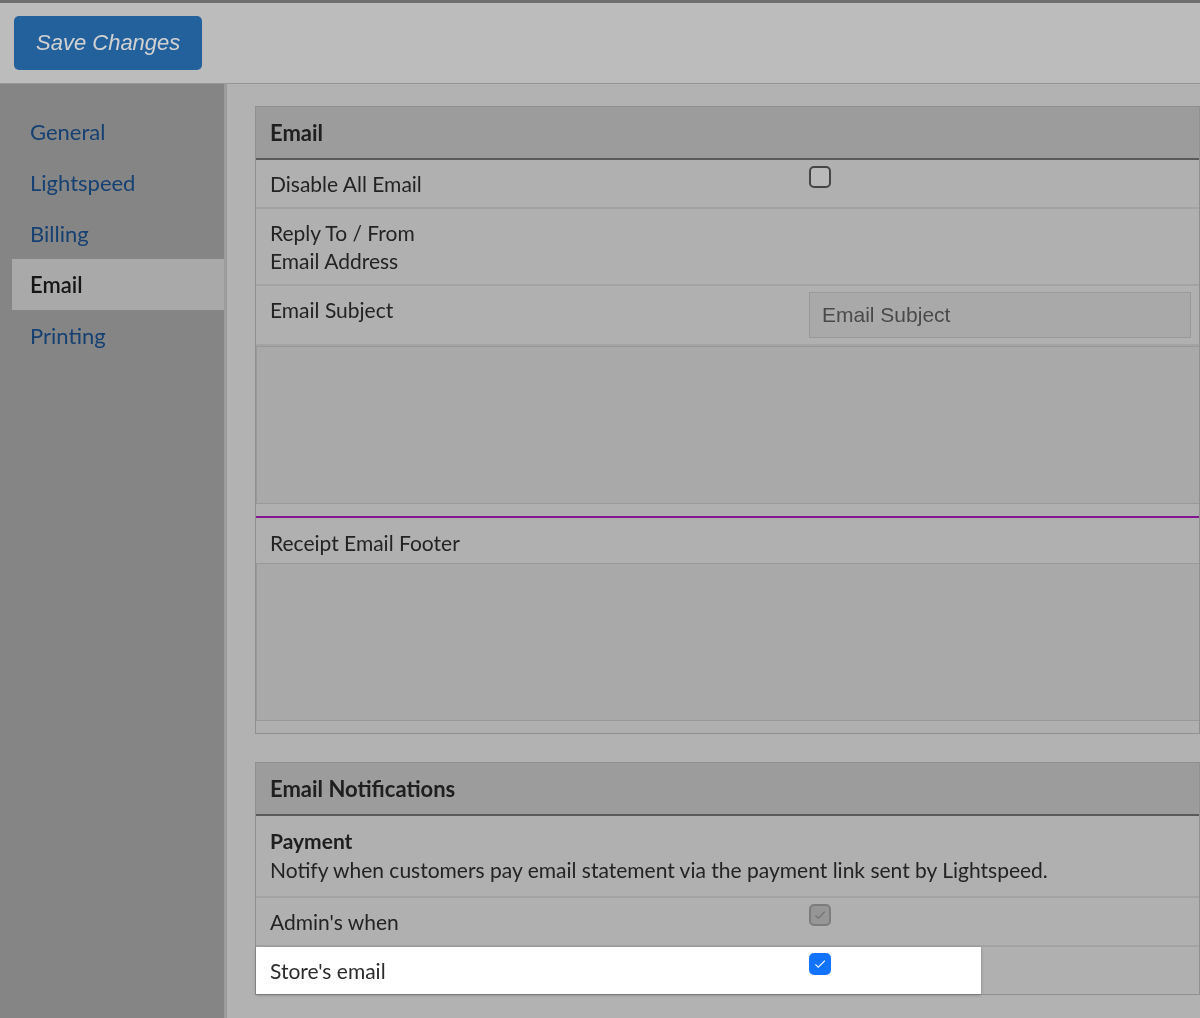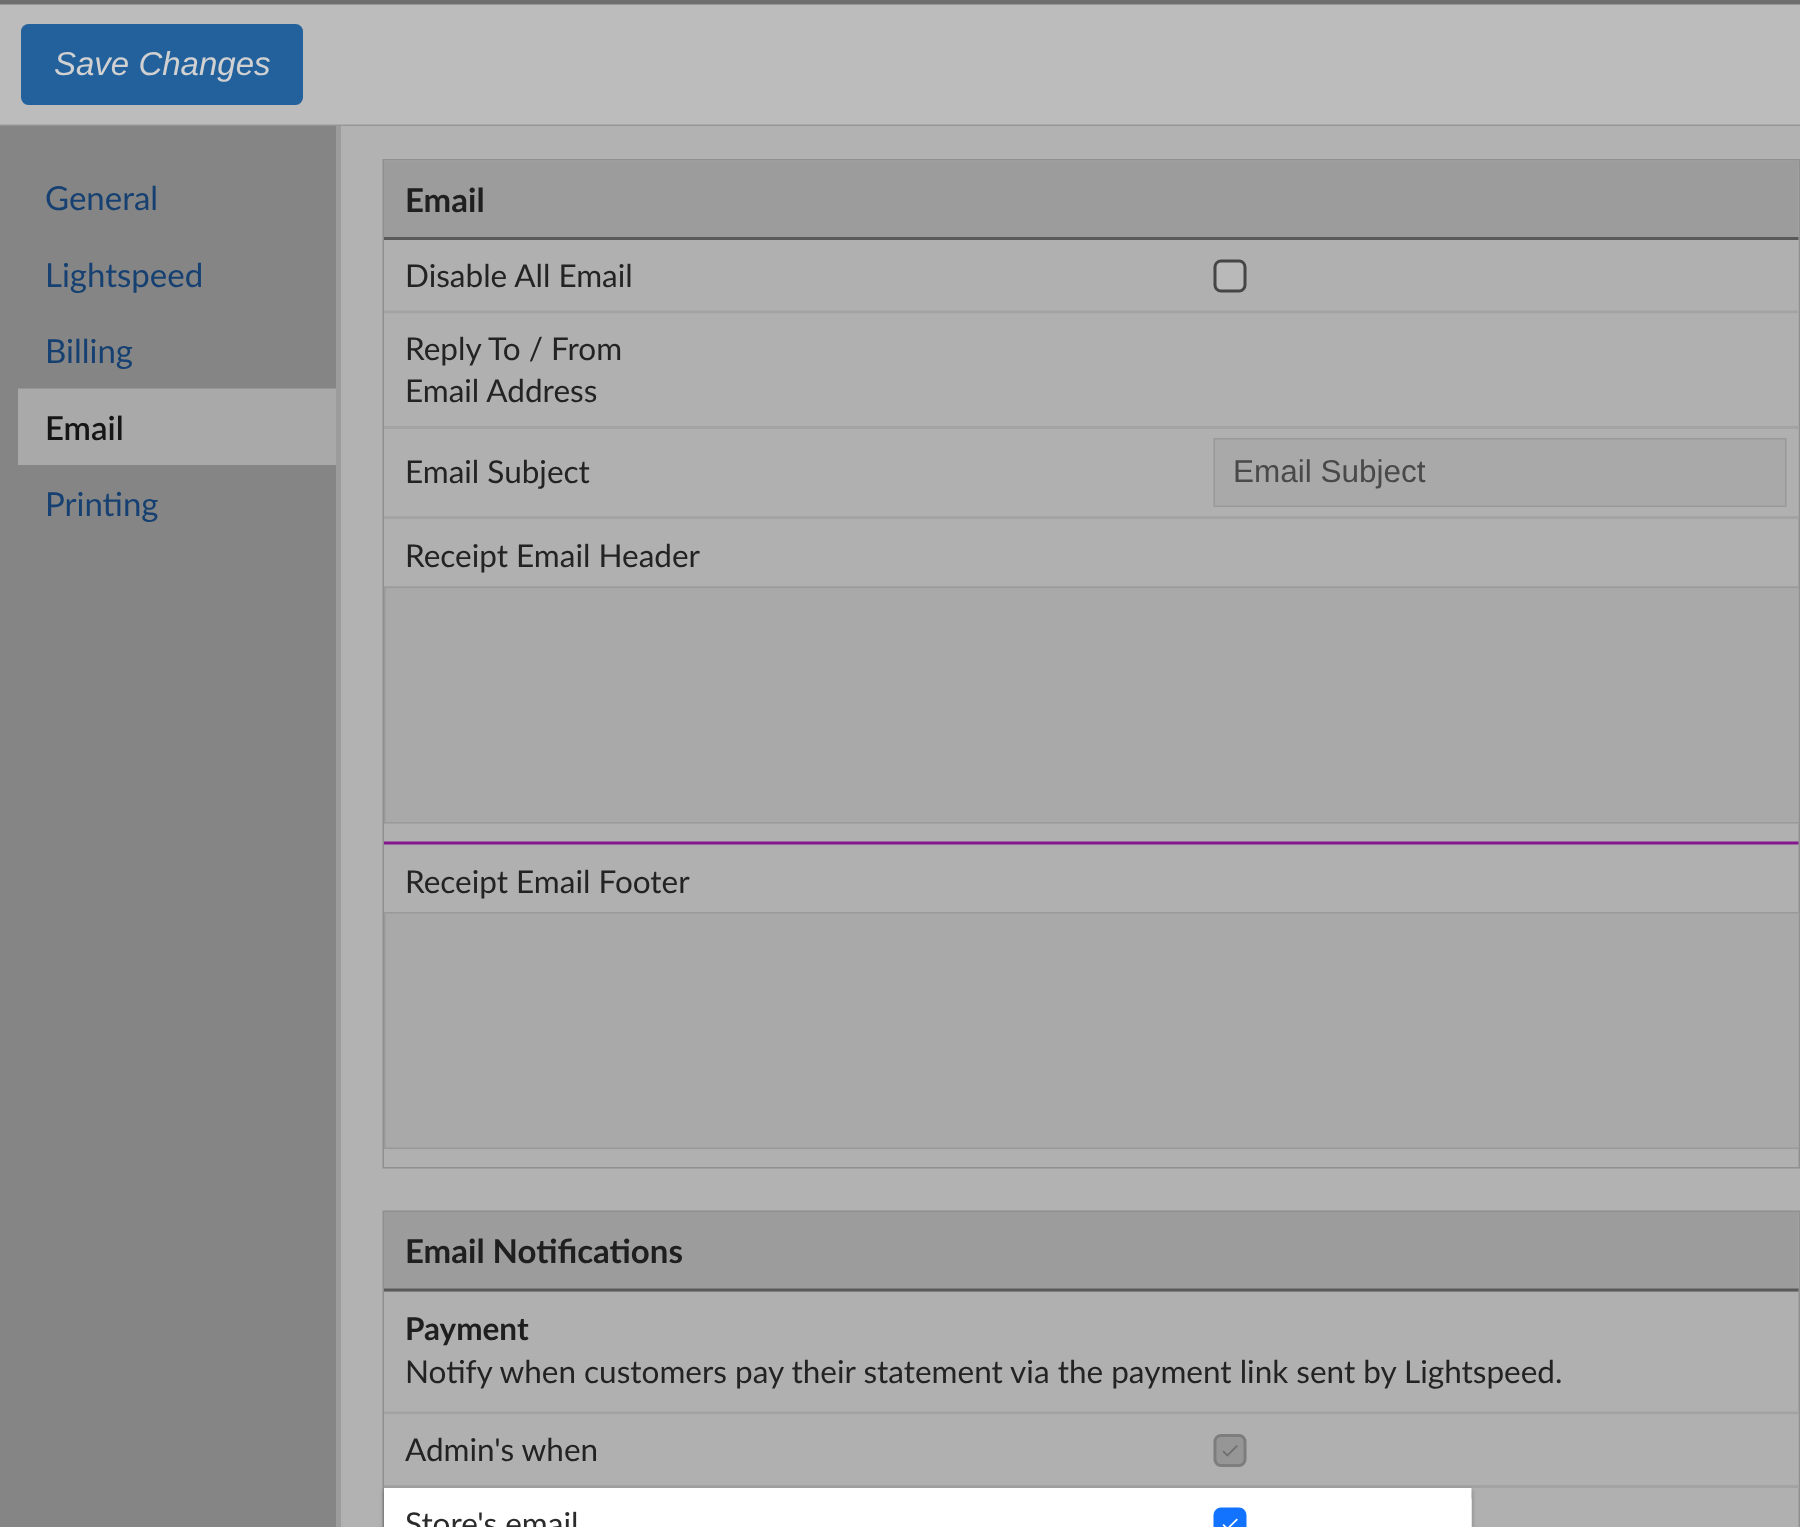--- a/index.html
+++ b/index.html
@@ -77,21 +77,21 @@
   .panel-h {
     background: #bfbfbf;
     border-bottom: 2px solid #6e6e6e;
     font-weight: 700;
     font-size: 22px;
     padding: 12px 14px;
   }
 
   .row {
     display: flex;
-    align-items: center;
+    align-items: flex-start;
     border-bottom: 2px solid #c7c7c7;
     background: #d7d7d7;
   }
   .row:last-child { border-bottom: none; }
   .cell-l {
     width: 553px;
     padding: 10px 14px;
     font-size: 21px;
     color: #2b2b2b;
     display: flex;
@@ -201,33 +201,32 @@
 Email Address</div>
       </div>
 
       <div class="row">
         <div class="cell-l">Email Subject</div>
         <div class="cell-r">
           <input type="text" placeholder="Email Subject" style="">
         </div>
       </div>
 
-      <div class="big-label" style="border-top:none;">Receipt Email Header</div>
       <div class="big-area"></div>
 
       <div class="big-label">Receipt Email Footer</div>
       <div class="big-area"></div>
     </section>
 
     <section class="panel" style="margin-bottom:0;">
       <div class="panel-h">Email Notifications</div>
 
       <div class="notif-intro">
         <div class="ti">Payment</div>
-        <div class="de">Notify when customers pay their statement via the payment link sent by Lightspeed.</div>
+        <div class="de">Notify when customers pay email statement via the payment link sent by Lightspeed.</div>
       </div>
 
       <div class="row">
         <div class="cell-l">Admin's when</div>
         <div class="cell-r">
           <span class="chk disabled">
             <svg width="14" height="14" viewBox="0 0 24 24">
                 <path fill="#888" d="M9 16.2 4.8 12l-1.4 1.4L9 19 21 7l-1.4-1.4z"></path>
               </svg>
           </span>

